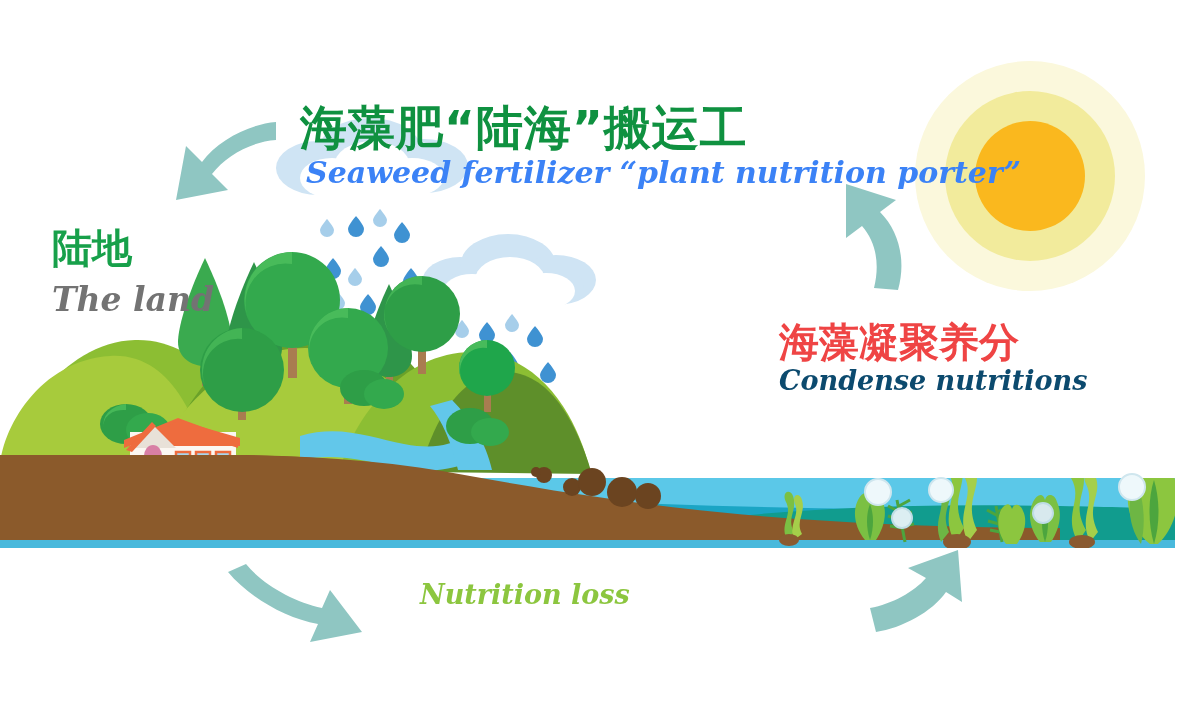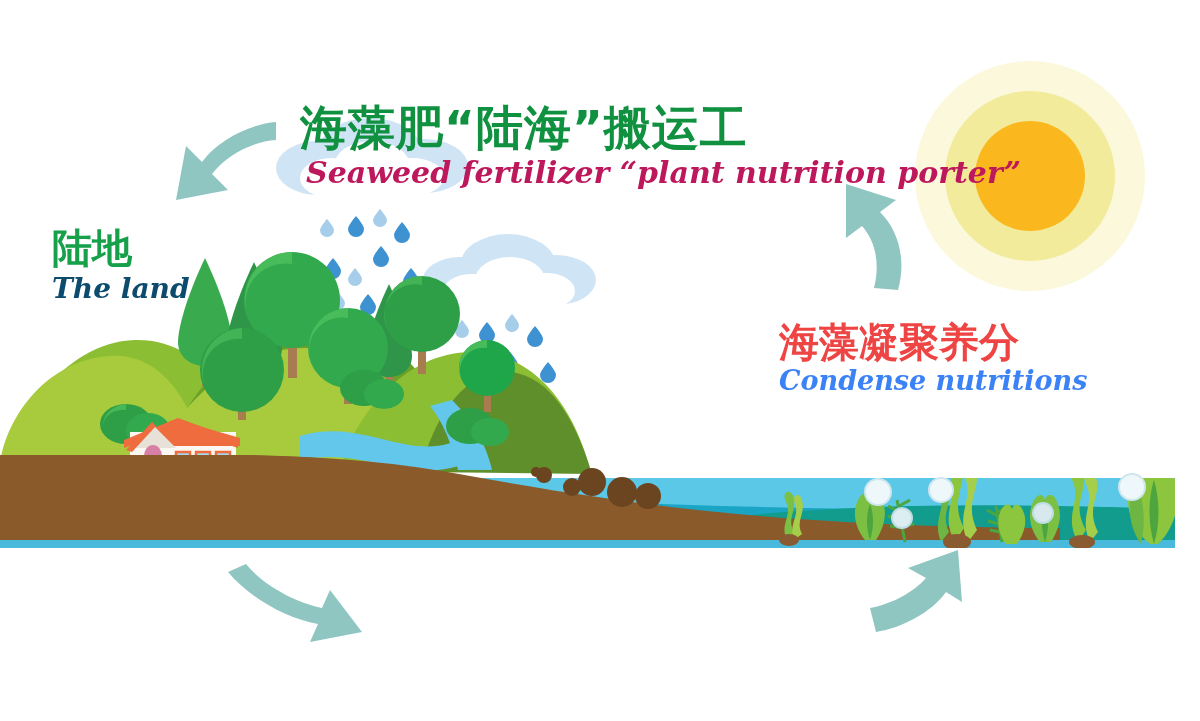--- a/index.html
+++ b/index.html
@@ -6,29 +6,29 @@
   body{width:1200px;height:721px;overflow:hidden;font-family:"Liberation Sans","DejaVu Sans",sans-serif;}
   #stage{position:relative;width:1200px;height:721px;background:#ffffff;overflow:hidden;}
   #art{position:absolute;left:0;top:0;width:1200px;height:721px;}
 
   .label{position:absolute;white-space:nowrap;line-height:1.04;}
   .zh{font-family:"DejaVu Sans","Liberation Sans",sans-serif;font-weight:bold;color:#159B41;}
   .en{font-family:"DejaVu Serif","Liberation Serif",serif;font-style:italic;font-weight:bold;color:#8CC63F;}
 
   #title-block{left:300px;top:104px;}
   #title-block .zh{font-size:47px;letter-spacing:1px;color:#0F9140;display:block;}
-  #title-block .en{font-size:30px;color:#be185d;display:block;margin-top:4px;margin-left:6px;}
+  #title-block .en{font-size:30px;color:#3b82f6;display:block;margin-top:4px;margin-left:6px;}
 
   #land-block{left:52px;top:216px;}
   #land-block .zh{font-size:40px;display:block;color:#17A04A;margin-top:12px;}
-  #land-block .en{font-size:28px;display:block;margin-top:4px;color:#0c4a6e;}
+  #land-block .en{font-size:33px;display:block;margin-top:13px;color:#737373;}
 
   #condense-block{left:779px;top:322px;}
   #condense-block .zh{font-size:40px;display:block;color:#ef4444;}
-  #condense-block .en{font-size:27px;display:block;margin-top:3px;color:#3b82f6;text-align:right;}
+  #condense-block .en{font-size:27px;display:block;margin-top:3px;color:#0c4a6e;text-align:right;}
 
   #loss-block{left:420px;top:578px;text-align:center;}
   #loss-block .zh{font-size:40px;display:block;color:#17A04A;}
   #loss-block .en{font-size:27px;display:block;margin-top:3px;color:#8CC63F;text-align:center;}
 </style>
 </head>
 <body>
 
 <div id="stage">
 
@@ -329,15 +329,16 @@
     <span class="zh">陆地</span>
     <span class="en">The land</span>
   </div>
 
   <div class="label" id="condense-block">
     <span class="zh">海藻凝聚养分</span>
     <span class="en">Condense nutritions</span>
   </div>
 
   <div class="label" id="loss-block">
+    <span class="en">Nutrition loss</span>
   </div>
 
 </div>
 
 </body></html>

